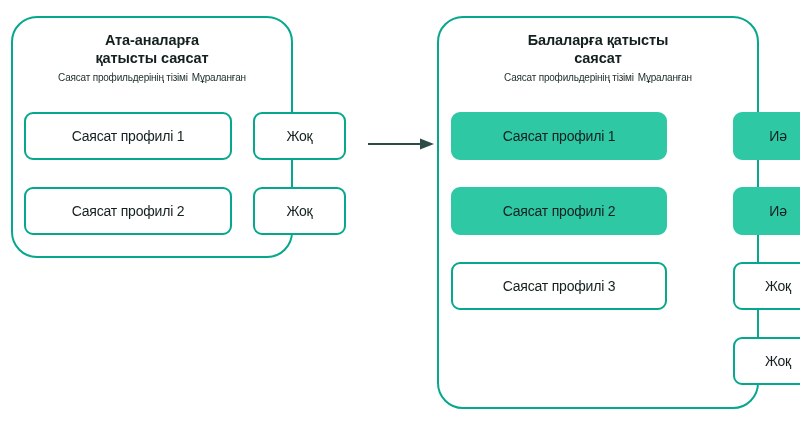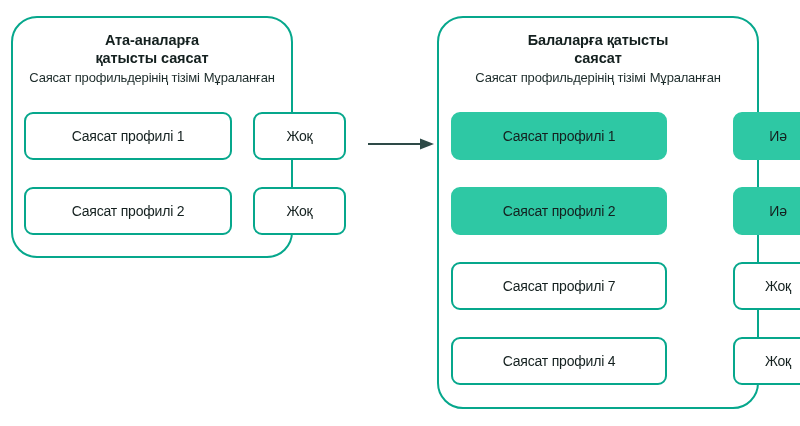--- a/index.html
+++ b/index.html
@@ -53,21 +53,21 @@
   }
   .panel-title {
     font-size: 14.5px;
     font-weight: bold;
     color: #14201f;
     line-height: 18px;
     letter-spacing: -0.1px;
     white-space: pre-line;
   }
   .panel-subtitle {
-    font-size: 13px;
+    font-size: 10px;
     font-weight: normal;
     color: #1c2b2a;
     line-height: 18px;
     margin-top: 2px;
     letter-spacing: -0.2px;
   }
   .subtitle-col-list { }
   .subtitle-col-inherit { margin-left: 4px; }
 
   
@@ -170,23 +170,22 @@
       <div class="chip chip-profile filled">Саясат профилі 1</div>
       <div class="chip chip-flag filled">Иә</div>
     </div>
 
     <div class="row" style="top:169px">
       <div class="chip chip-profile filled">Саясат профилі 2</div>
       <div class="chip chip-flag filled">Иә</div>
     </div>
 
     <div class="row" style="top:244px">
-      <div class="chip chip-profile">Саясат профилі 7</div>
+      <div class="chip chip-profile">Саясат профилі 3</div>
       <div class="chip chip-flag">Жоқ</div>
     </div>
 
     <div class="row" style="top:319px">
-      <div class="chip chip-profile">Саясат профилі 4</div>
       <div class="chip chip-flag">Жоқ</div>
     </div>
   </div>
 
 </div>
 
 </body></html>

